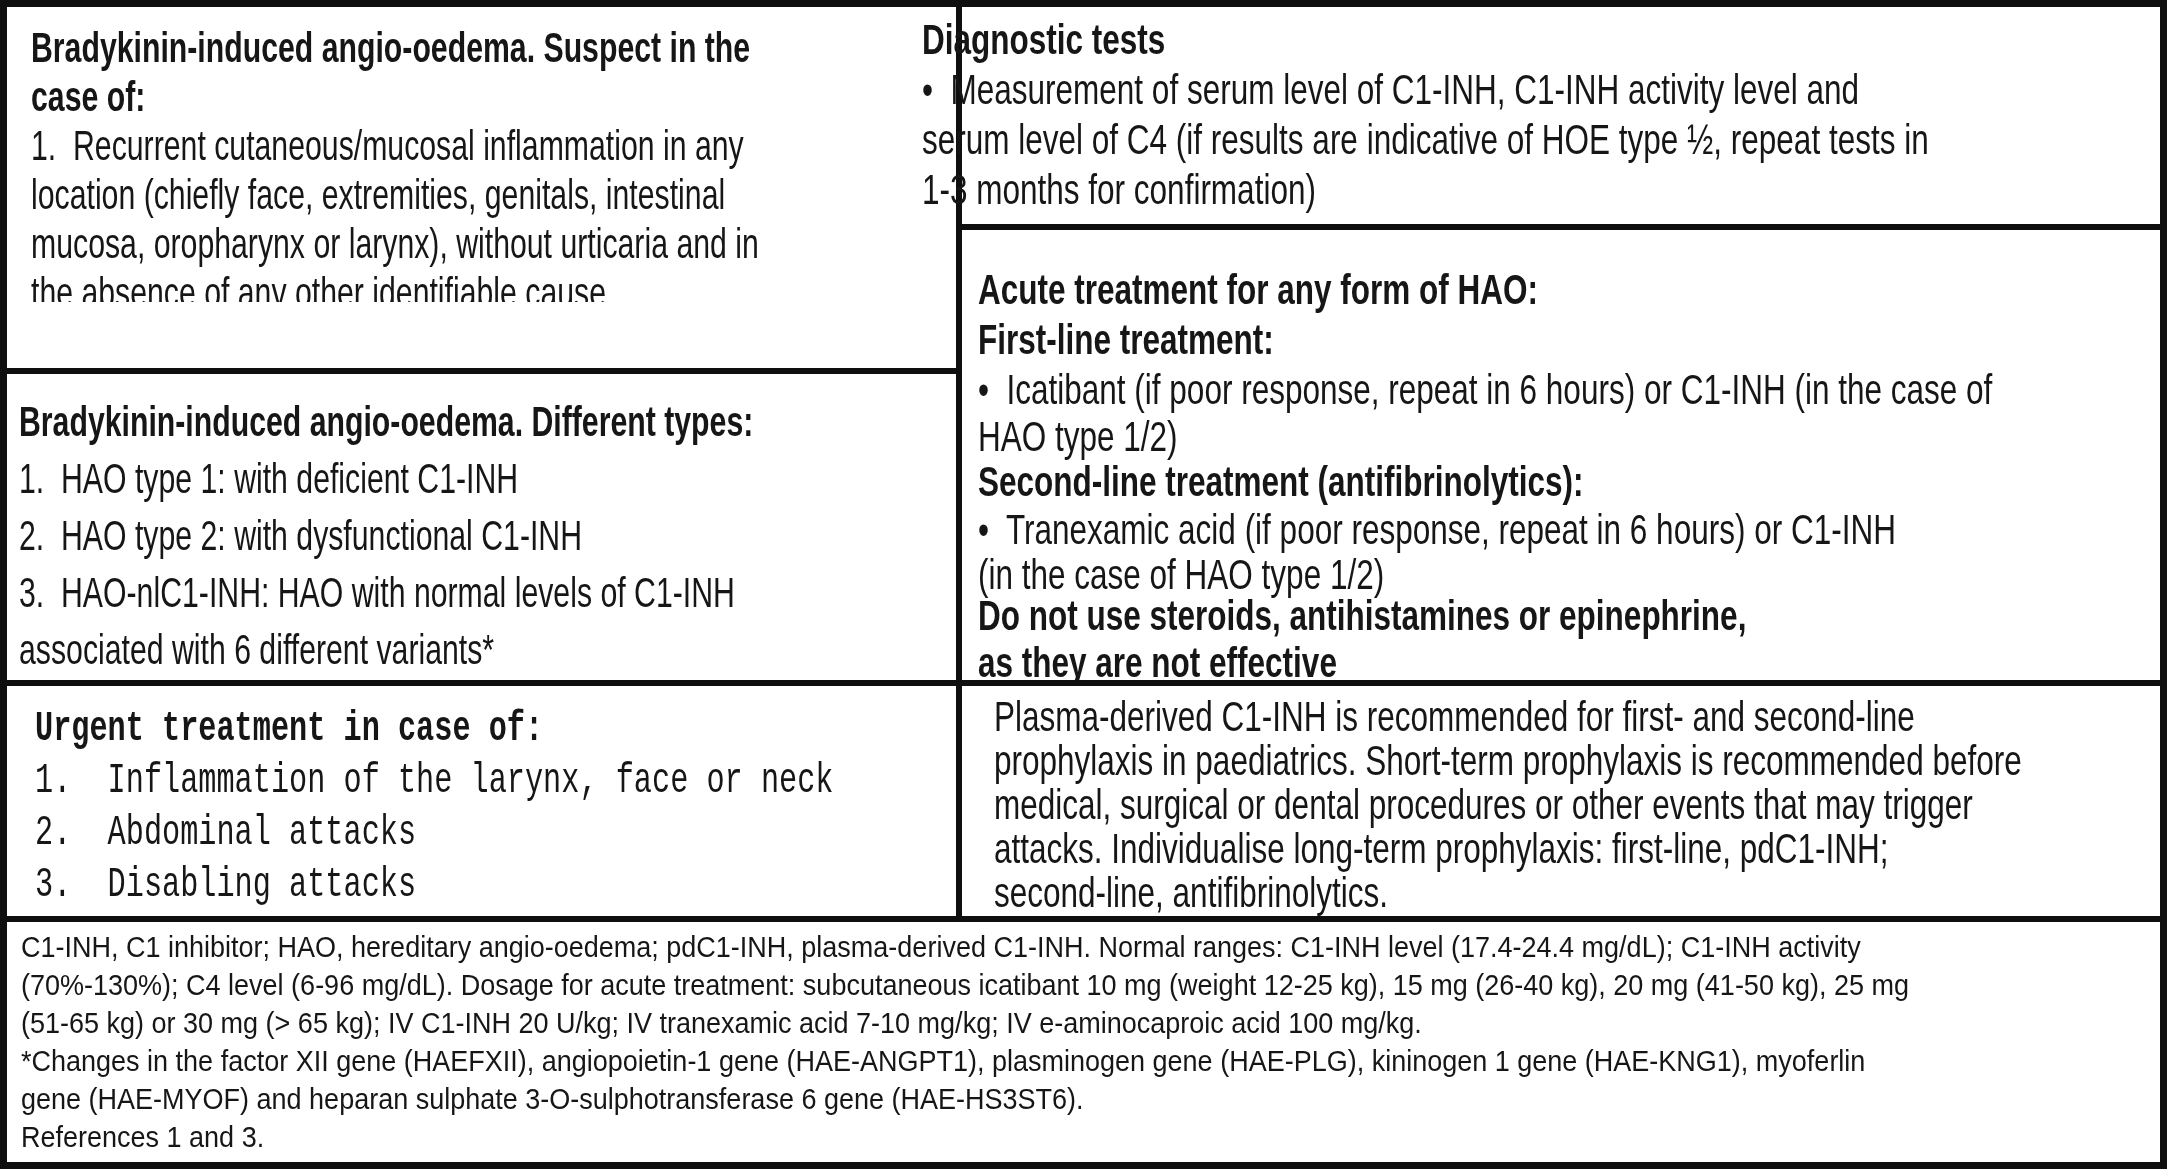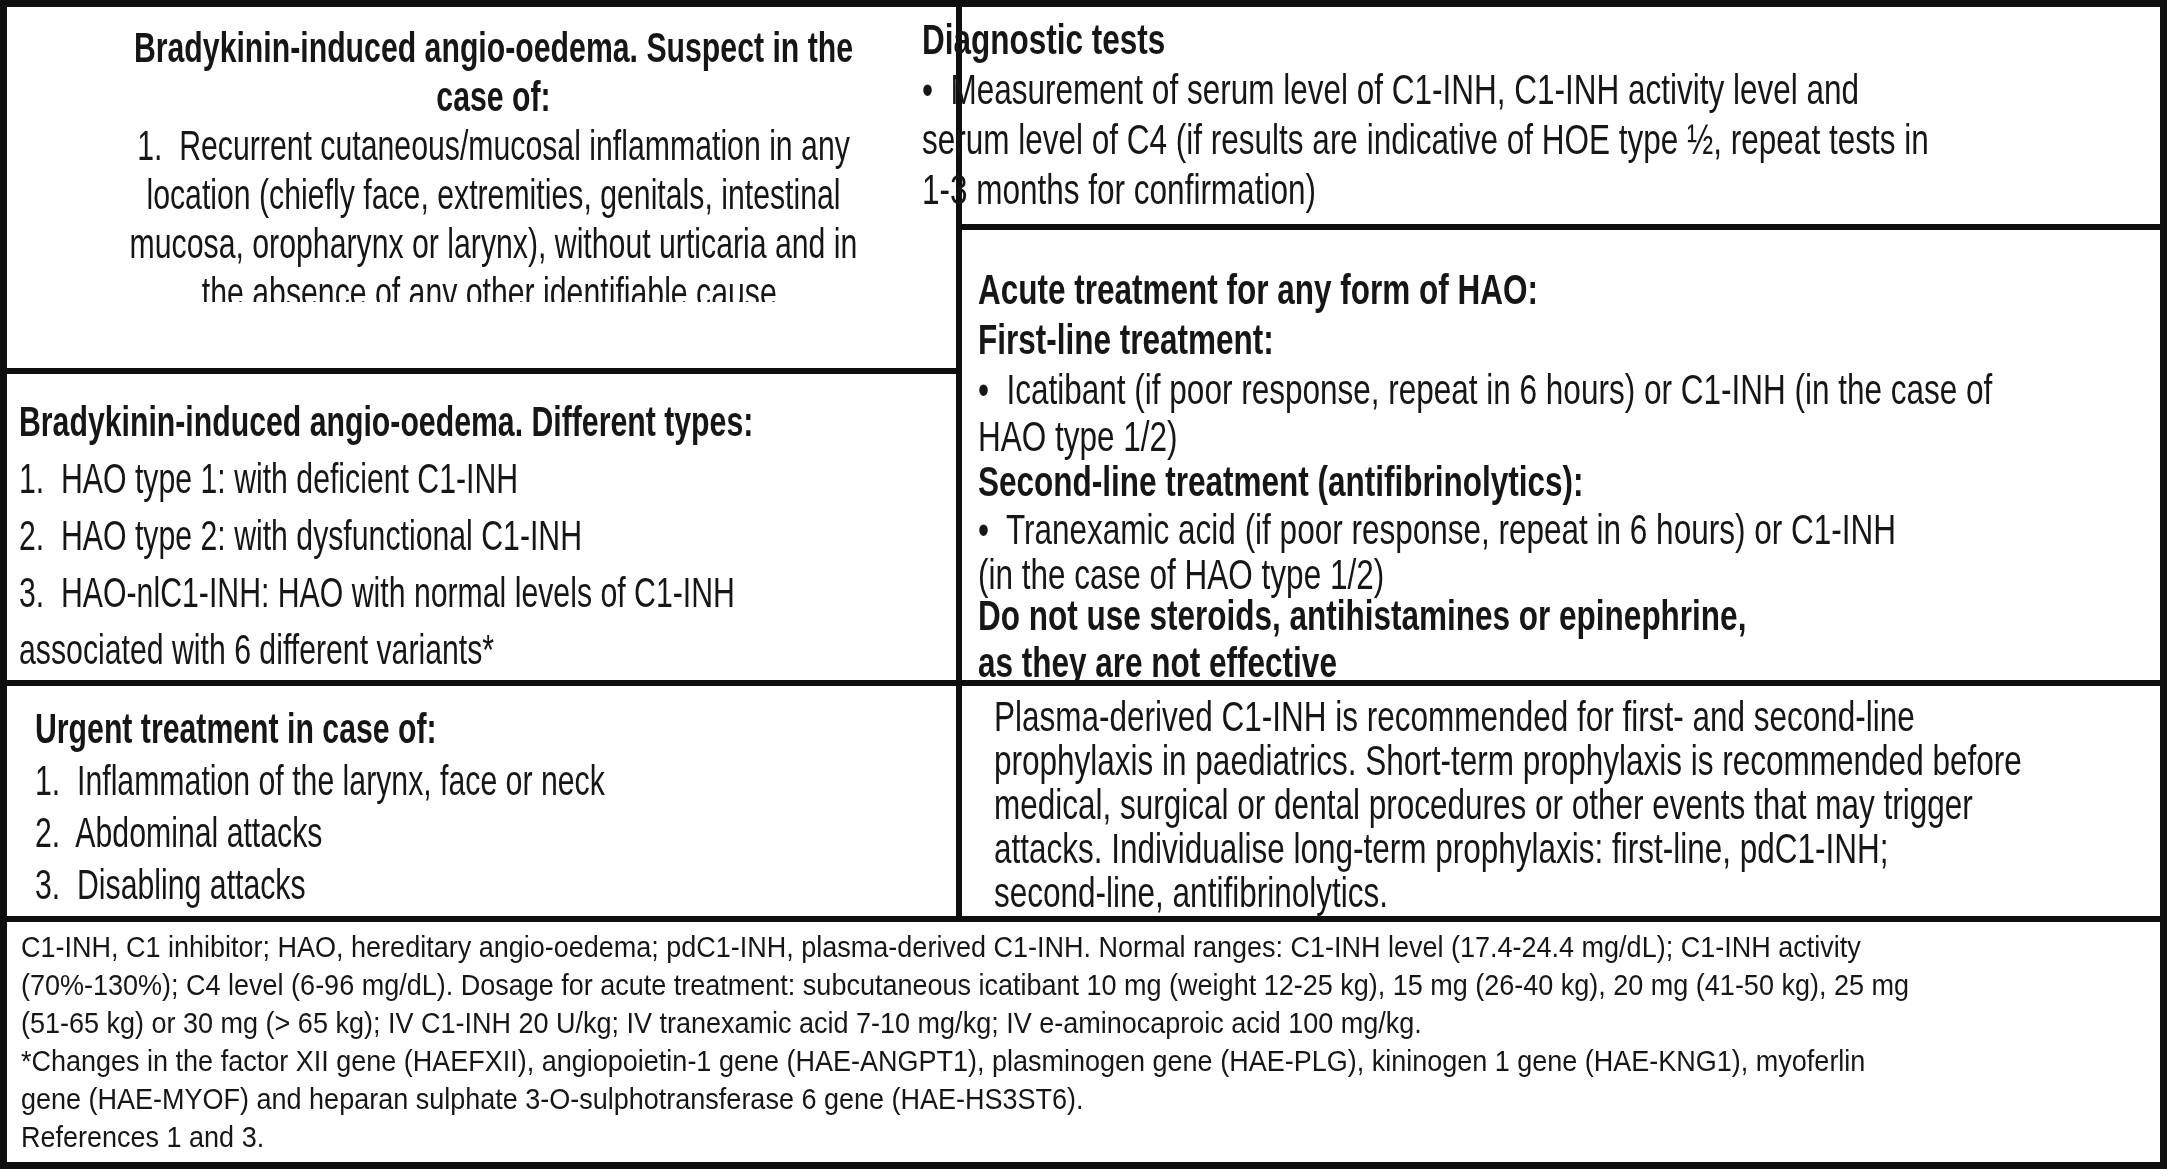--- a/index.html
+++ b/index.html
@@ -45,23 +45,23 @@
   .c-footnotes  .line { line-height: 38px; font-size: 30px; }
 
   
   .c-acute .lh44 { line-height: 44px; }
   .c-acute .lh46 { line-height: 46px; }
   .c-acute .lh40 { line-height: 40px; }
   .c-acute .lh42 { line-height: 42px; }
   .c-acute .lh52 { line-height: 52px; }
 
   
-  .c-suspect     { left: 7px;   top: 7px;   width: 949px;  height: 295px; padding: 16px 0 0 24px; text-align: center; }
+  .c-suspect     { left: 7px;   top: 7px;   width: 949px;  height: 295px; padding: 16px 0 0 24px; }
   .c-types       { left: 7px;   top: 373px; width: 949px;  height: 307px; padding: 20px 0 0 12px; }
-  .c-urgent      { left: 7px;   top: 685px; width: 949px;  height: 231px; padding: 18px 0 0 28px; }
+  .c-urgent      { left: 7px;   top: 685px; width: 949px;  height: 231px; padding: 18px 0 0 28px; font-family: Liberation Mono, monospace; }
   .c-diagnostic  { left: 906px; top: 7px;   width: 1198px; height: 217px; padding: 8px 0 0 16px; }
   .c-acute       { left: 962px; top: 229px; width: 1198px; height: 451px; padding: 36px 13px 0 16px; }
   .c-prophylaxis { left: 962px; top: 685px; width: 1198px; height: 231px; padding: 10px 0 0 16px; margin-left: 16px; }
   .c-footnotes   { left: 7px;   top: 922px; width: 2153px; height: 241px; padding: 6px 0 0 14px; }
 </style>
 </head>
 <body>
 
 <div class="canvas">
 

